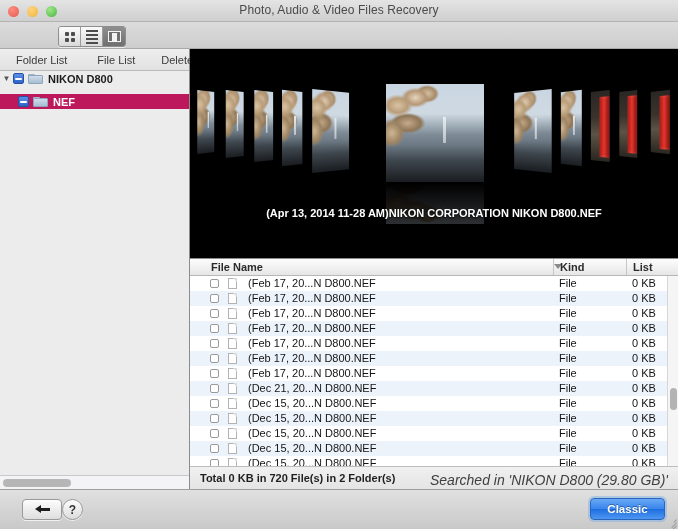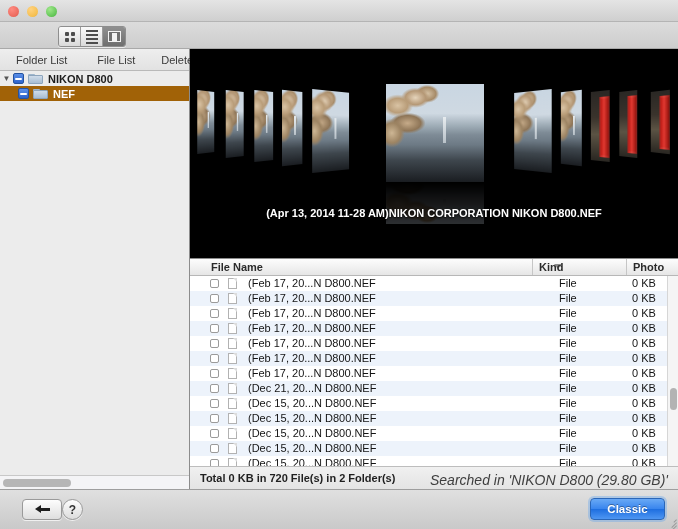--- a/index.html
+++ b/index.html
@@ -154,22 +154,23 @@
   .tree-row {
     height: 15px;
     display: flex;
     align-items: center;
     font-size: 11px;
     color: #1c1c1c;
     white-space: nowrap;
     box-sizing: border-box;
   }
   .tree-row.selected {
-    background: #a16207;
+    background: #be185d;
     color: #ffffff;
+    margin-top: 8px;
   }
   .disclosure {
     width: 13px;
     display: flex;
     align-items: center;
     justify-content: center;
     font-size: 8px;
     color: #555;
     flex: 0 0 13px;
   }
@@ -538,20 +539,21 @@
 <body>
 
 <div id="app">
 
   <div class="titlebar">
     <div class="traffic">
       <span class="light close"></span>
       <span class="light min"></span>
       <span class="light max"></span>
     </div>
+    <div class="win-title">Photo, Audio &amp; Video Files Recovery</div>
   </div>
 
   <div class="toolbar">
     <div class="segmented">
       <div class="seg">
         <span class="ico-grid">
             <i></i>
             <i></i>
             <i></i>
             <i></i>
@@ -648,25 +650,25 @@
     </div>
     <div class="cf-caption">(Apr 13, 2014 11-28 AM)NIKON CORPORATION NIKON D800.NEF</div>
   </div>
 
   <div class="table-area">
     <div class="thead">
       <div class="th first" style="left:15px;width:363px;">
         <span>File Name</span>
         <span class="sort-arrow"></span>
       </div>
-      <div class="th" style="left:342px;width:73px;">
+      <div class="th" style="left:363px;width:73px;">
         <span>Kind</span>
       </div>
       <div class="th" style="left:436px;width:78px;">
-        <span>Photo</span>
+        <span>List</span>
       </div>
 
     </div>
 
     <div class="tbody" id="tbody">
         <div class="trow">
           <span class="row-cbox"></span>
           <span class="doc-icon"></span>
           <span class="cell" style="left: 58px; width: 300px;">(Feb 17, 20...N D800.NEF</span>
           <span class="cell" style="left: 369px; width: 66px;">File</span>

